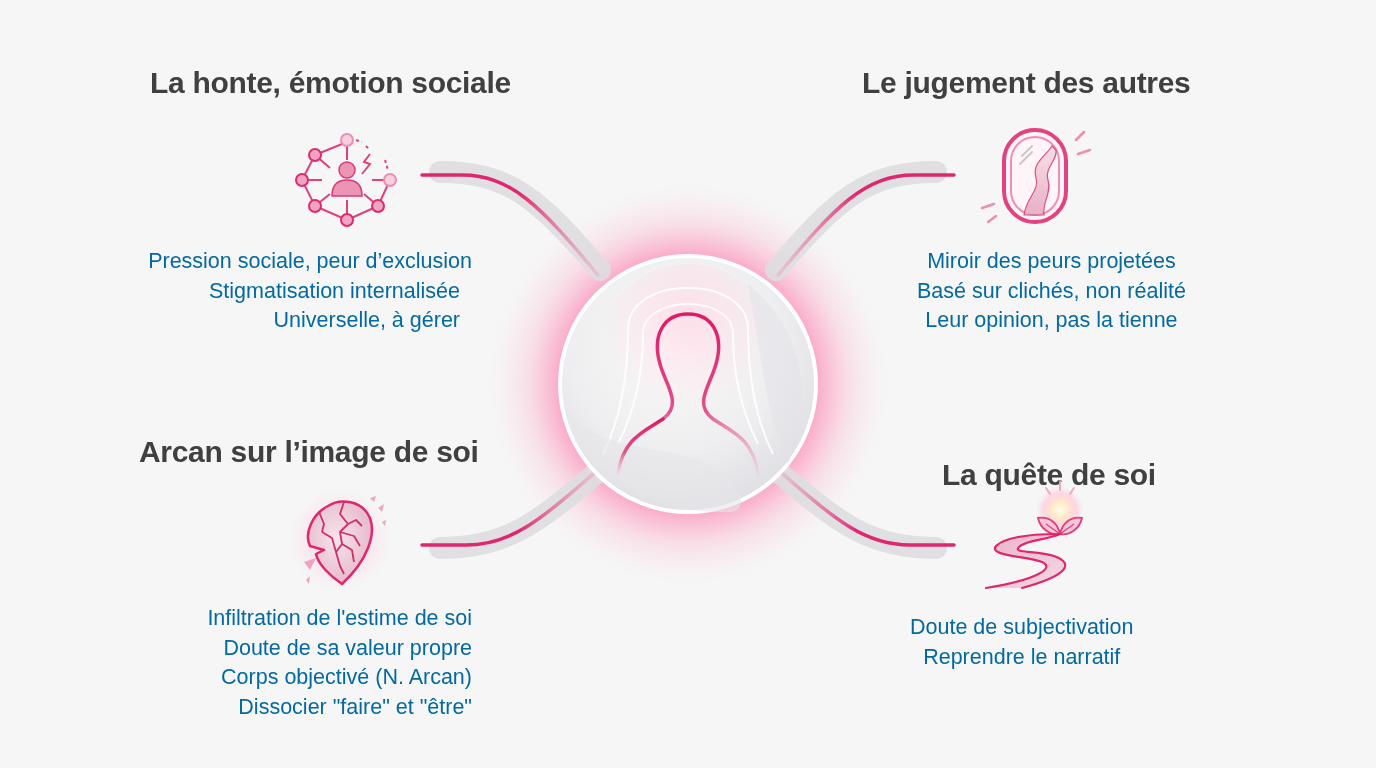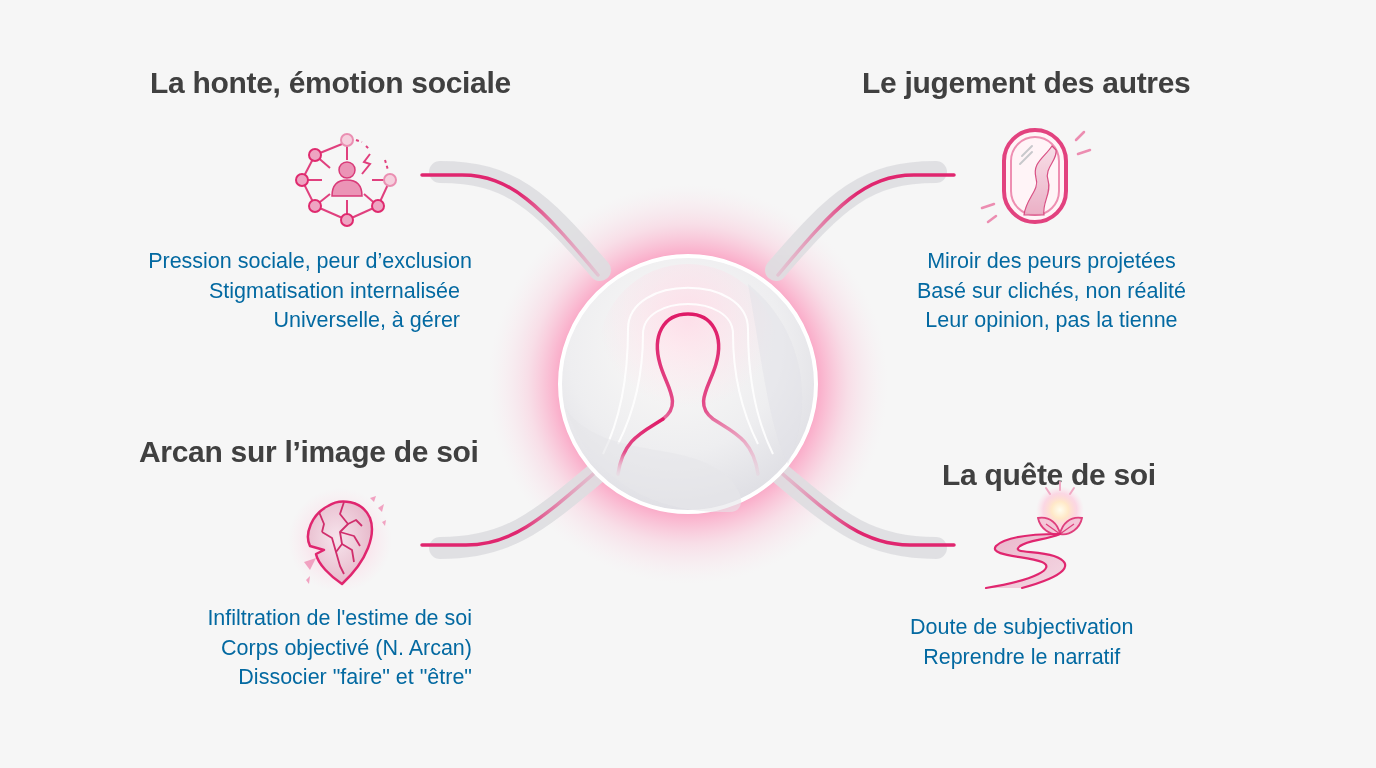--- a/index.html
+++ b/index.html
@@ -209,20 +209,21 @@
     <g fill="#f1a2c1">
       <polygon points="88,14 94,12 92,18"></polygon>
       <polygon points="96,24 102,20 100,28"></polygon>
       <polygon points="22,78 34,74 28,86"></polygon>
       <polygon points="24,96 28,92 27,100"></polygon>
       <polygon points="100,38 104,36 103,42"></polygon>
     </g>
   </svg>
   <ul class="bullets right-align" id="b-bl">
     <li>Infiltration de l'estime de soi</li>
+    <li>Doute de sa valeur propre</li>
     <li>Corps objectivé (N. Arcan)</li>
     <li>Dissocier "faire" et "être"</li>
   </ul>
 
   <h2 class="title" id="t-br">La quête de soi</h2>
   <svg class="icon" id="i-br" viewBox="0 0 118 118">
     <defs>
       <radialGradient id="sunGlow" cx="0.5" cy="0.5" r="0.5">
         <stop offset="0" stop-color="#fffdf0"></stop>
         <stop offset="0.35" stop-color="#ffe9c8"></stop>

